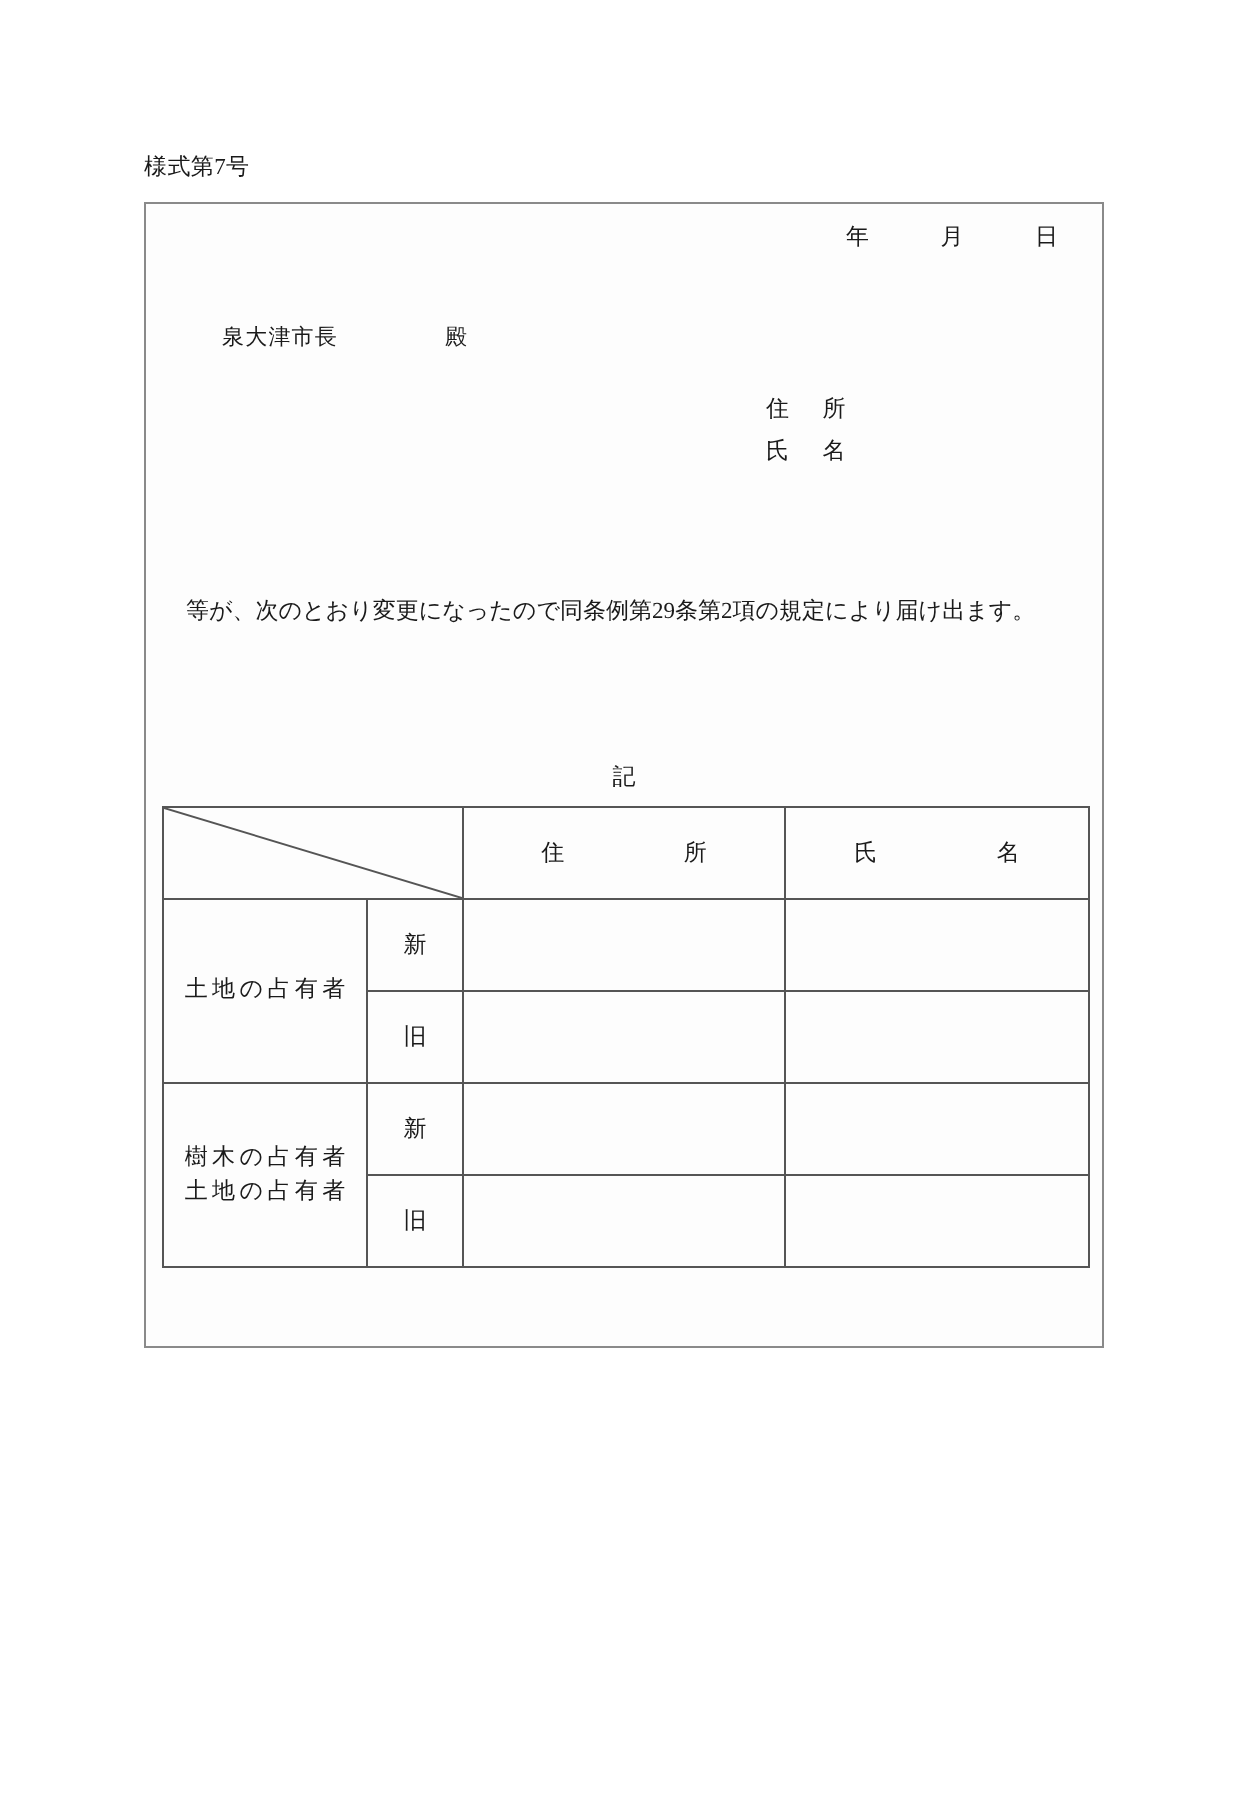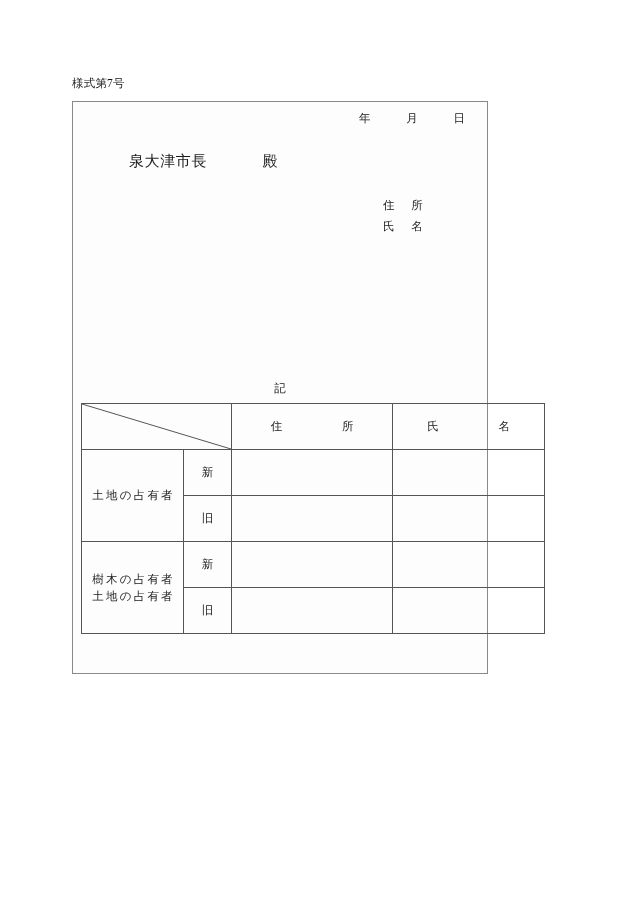--- a/index.html
+++ b/index.html
@@ -31,21 +31,21 @@
     top: 76px;
     font-size: 11.5px;
     letter-spacing: 0.2px;
     white-space: nowrap;
   }
 
   .frame {
     position: absolute;
     left: 72px;
     top: 101px;
-    width: 416px;
+    width: 480px;
     height: 573px;
     border: 1px solid #8a8a8a;
     box-sizing: border-box;
     background: #fdfdfd;
   }
 
   
   .date-line {
     position: absolute;
     right: 22px;
@@ -54,24 +54,23 @@
     white-space: nowrap;
   }
   .date-line .seg { display: inline-block; }
   .date-line .gap-a { display: inline-block; width: 30px; }
   .date-line .gap-b { display: inline-block; width: 30px; }
 
   
   .addressee {
     position: absolute;
     left: 38px;
-    top: 50px;
-    font-size: 15px;
-    white-space: nowrap;
-    margin-left: 18px;
+    top: 59px;
+    font-size: 11px;
+    white-space: nowrap;
   }
   .addressee .mayor { letter-spacing: 0.6px; }
   .addressee .spacer { display: inline-block; width: 48px; }
 
   
   .applicant {
     position: absolute;
     left: 310px;
     top: 93px;
     font-size: 11.5px;
@@ -205,20 +204,21 @@
       </span>
       <span class="row">
         <span class="ch">氏</span>
         <span class="sp"></span>
         <span class="ch">名</span>
       </span>
     </div>
 
 
     <div class="body-text">
+      <span class="line">等が、次のとおり変更になったので同条例第29条第2項の規定により届け出ます。</span>
     </div>
 
     <div class="ki">記</div>
 
     <table class="grid">
       <colgroup>
         <col class="col-label">
         <col class="col-state">
         <col class="col-addr">
         <col class="col-name">

